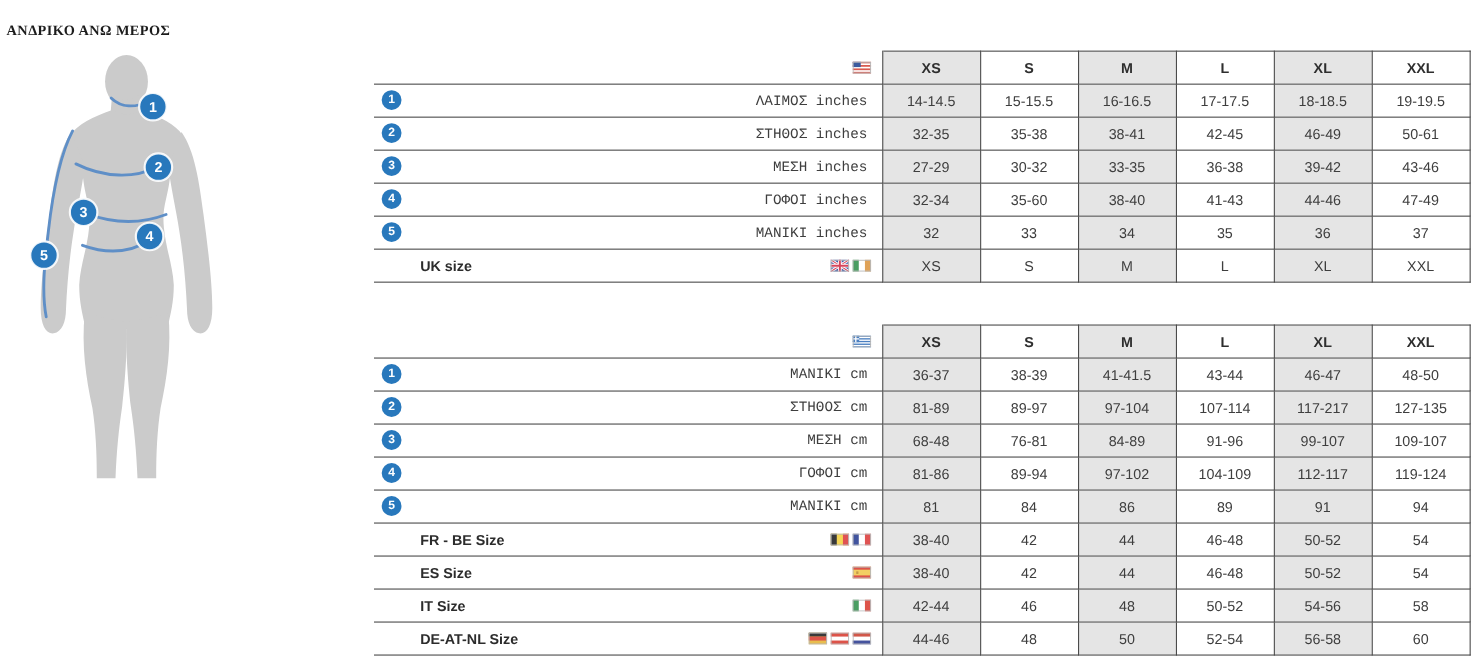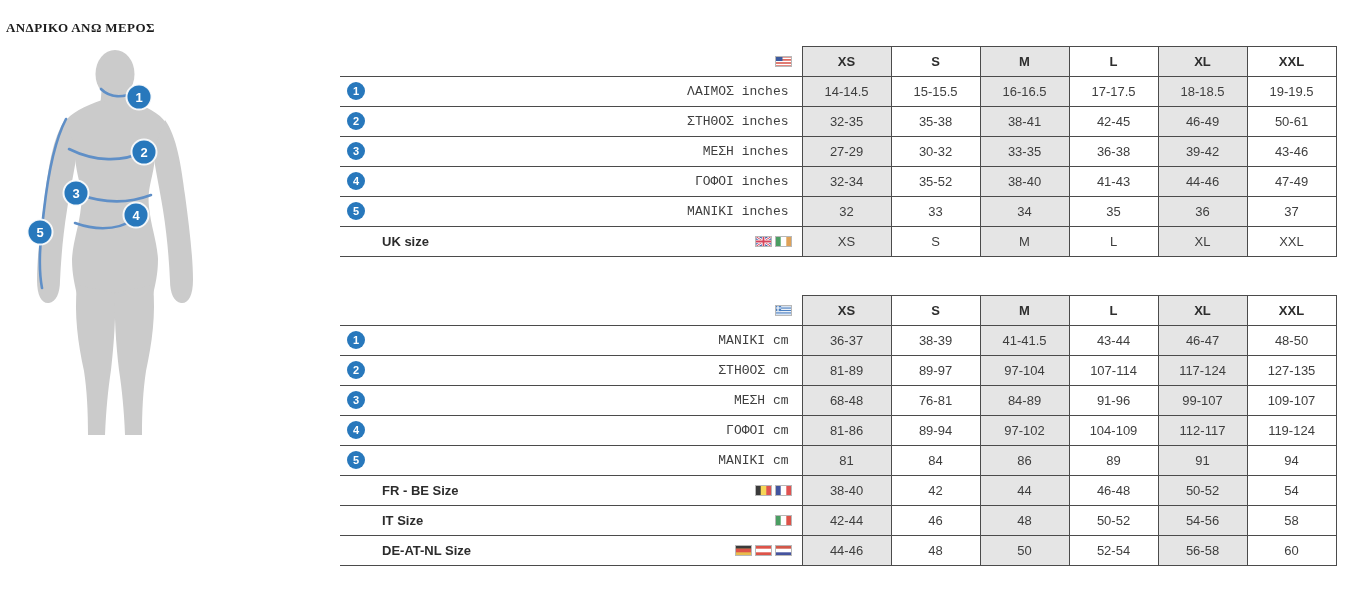--- a/index.html
+++ b/index.html
@@ -176,21 +176,21 @@
         <td class="">43-46</td>
       </tr>
       <tr>
         <td class="lab">
           <div class="labwrap">
             <span class="badge">4</span>
             <span class="mlabel">ΓΟΦΟΙ inches</span>
           </div>
         </td>
         <td class="shade">32-34</td>
-        <td class="">35-52</td>
+        <td class="">35-60</td>
         <td class="shade">38-40</td>
         <td class="">41-43</td>
         <td class="shade">44-46</td>
         <td class="">47-49</td>
       </tr>
       <tr>
         <td class="lab">
           <div class="labwrap">
             <span class="badge">5</span>
             <span class="mlabel">ΜΑΝΙΚΙ inches</span>
@@ -290,21 +290,21 @@
         <td class="lab">
           <div class="labwrap">
             <span class="badge">2</span>
             <span class="mlabel">ΣΤΗΘΟΣ cm</span>
           </div>
         </td>
         <td class="shade">81-89</td>
         <td class="">89-97</td>
         <td class="shade">97-104</td>
         <td class="">107-114</td>
-        <td class="shade">117-124</td>
+        <td class="shade">117-217</td>
         <td class="">127-135</td>
       </tr>
       <tr>
         <td class="lab">
           <div class="labwrap">
             <span class="badge">3</span>
             <span class="mlabel">ΜΕΣΗ cm</span>
           </div>
         </td>
         <td class="shade">68-48</td>
@@ -365,20 +365,42 @@
         <td class="shade">38-40</td>
         <td class="">42</td>
         <td class="shade">44</td>
         <td class="">46-48</td>
         <td class="shade">50-52</td>
         <td class="">54</td>
       </tr>
       <tr>
         <td class="lab">
           <div class="labwrap">
+            <span class="slabel">ES Size</span>
+            <span class="flags">
+              <svg class="flag" viewBox="0 0 17 11" xmlns="http://www.w3.org/2000/svg">
+                <rect width="17" height="11" fill="#f2cf63"></rect>
+                <rect width="17" height="2.9" fill="#dd5349"></rect>
+                <rect y="8.1" width="17" height="2.9" fill="#dd5349"></rect>
+                <rect x="3.4" y="4.4" width="2" height="2.4" fill="#c49a48"></rect>
+                <rect x="0.5" y="0.5" width="16" height="10" fill="none" stroke="#b8b8b8" stroke-width="1"></rect>
+              </svg>
+            </span>
+          </div>
+        </td>
+        <td class="shade">38-40</td>
+        <td class="">42</td>
+        <td class="shade">44</td>
+        <td class="">46-48</td>
+        <td class="shade">50-52</td>
+        <td class="">54</td>
+      </tr>
+      <tr>
+        <td class="lab">
+          <div class="labwrap">
             <span class="slabel">IT Size</span>
             <span class="flags">
               <svg class="flag" viewBox="0 0 17 11" xmlns="http://www.w3.org/2000/svg">
                 <rect width="17" height="11" fill="#fff"></rect>
                 <rect width="5.7" height="11" fill="#4a9e62"></rect>
                 <rect x="11.3" width="5.7" height="11" fill="#dd5349"></rect>
                 <rect x="0.5" y="0.5" width="16" height="10" fill="none" stroke="#b8b8b8" stroke-width="1"></rect>
               </svg>
             </span>
           </div>

